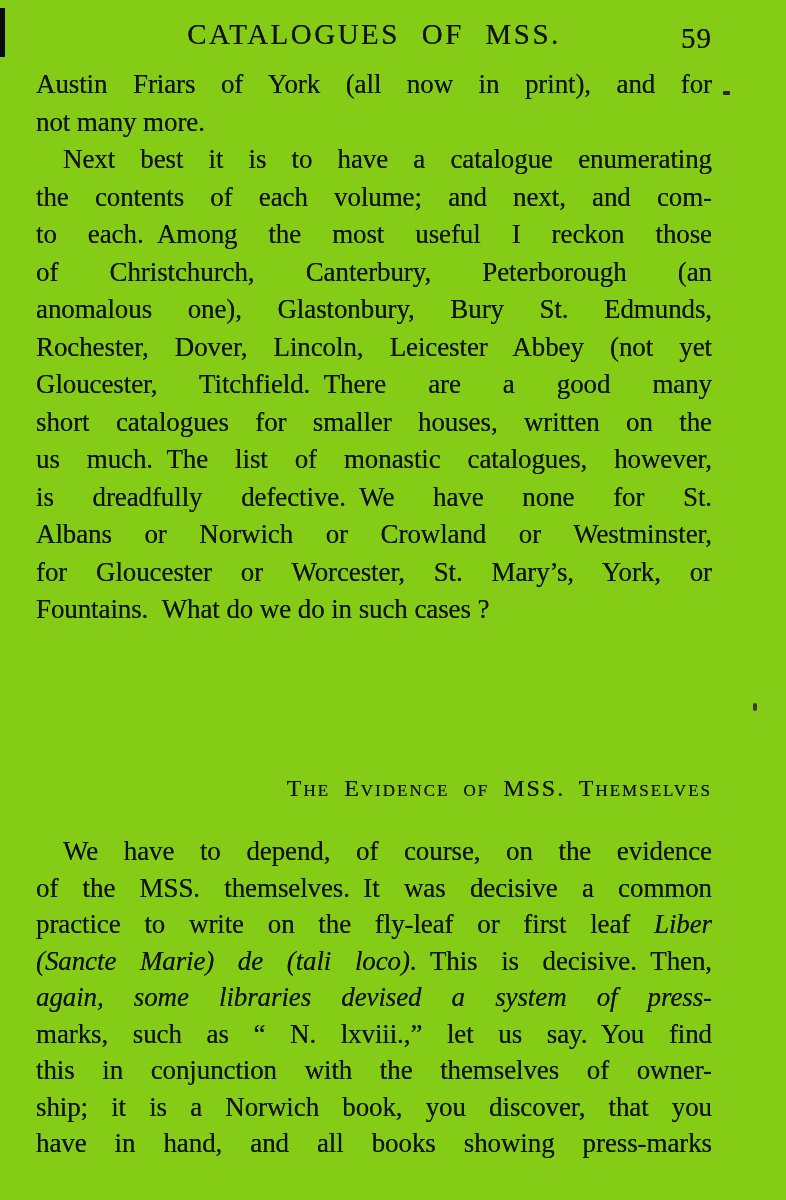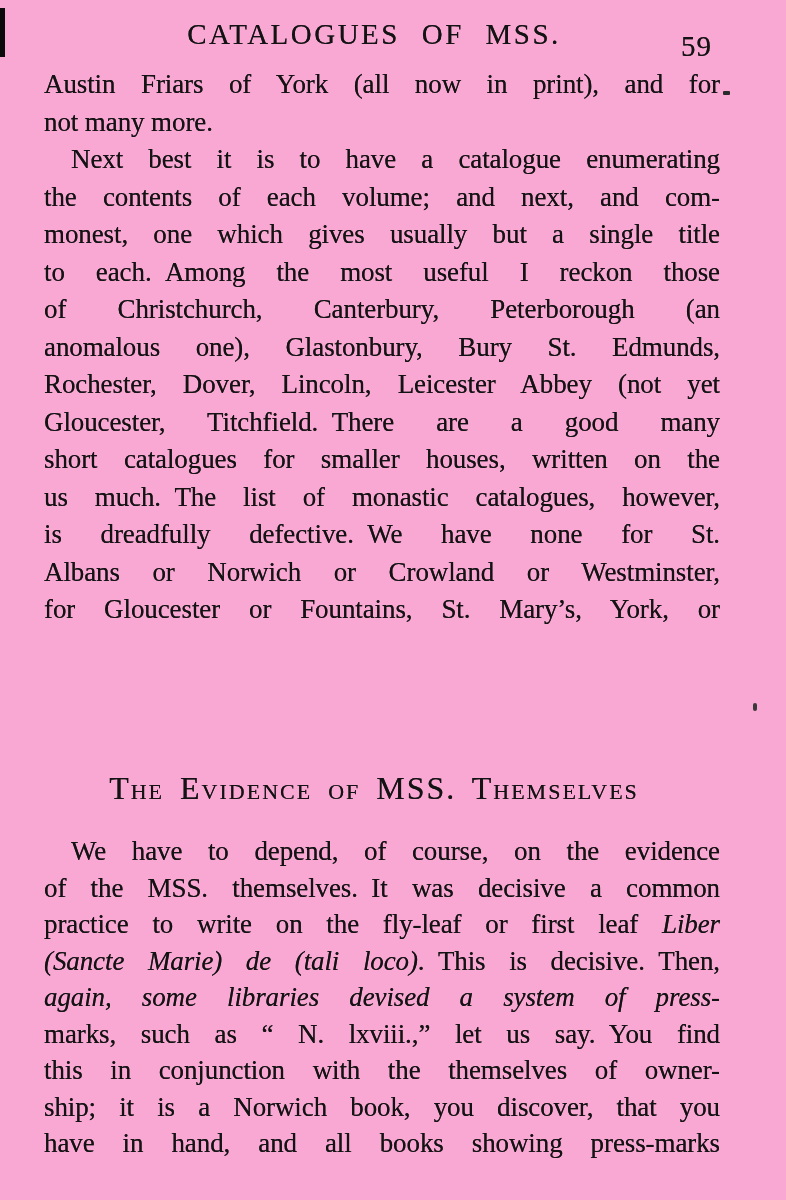--- a/index.html
+++ b/index.html
@@ -3,60 +3,60 @@
 <meta charset="utf-8">
 <style>
   html, body {
     margin: 0; padding: 0;
     width: 786px; height: 1200px;
     background: #ffffff;
   }
   .page {
     position: relative;
     width: 786px; height: 1200px;
-    background: #f9a8d4;
+    background: #84cc16;
     color: #131313;
     font-family: "Liberation Serif", "DejaVu Serif", serif;
     overflow: hidden;
     text-shadow: 0 0 0.6px rgba(10,10,10,0.75);
   }
   .content { position: absolute; left: 36px; width: 676px; }
 
   
   .running-header { top: 16px; height: 40px; }
   .running-title {
     position: absolute; left: 0; right: 0;
     text-align: center;
     font-size: 29px; line-height: 36px;
     letter-spacing: 2.5px; word-spacing: 12px;
   }
   .running-pagenum {
-    position: absolute; right: 0; top: 12px;
+    position: absolute; right: 0; top: 4px;
     font-size: 29px; line-height: 36px;
     letter-spacing: 1px;
   }
 
   
-  .para { font-size: 27px; letter-spacing: -0.1px; margin-left: 8px; }
+  .para { font-size: 27px; letter-spacing: -0.1px; }
   .para .line { text-align: justify; line-height: 37.5px; height: 37.5px; }
   .para .line.j { text-align-last: justify; }
   .para .line.ind { padding-left: 27px; }
   .para.tight .line { line-height: 36.5px; height: 36.5px; }
   #para0 { top: 66px; }
   #para1 { top: 141px; }
   #para2 { top: 833px; }
   .it { font-style: italic; }
   .bd { font-weight: normal; }
 
   
   .section-heading {
     top: 768px; height: 42px;
-    text-align: center;
+    text-align: right;
     font-variant: small-caps;
-    font-size: 32px; line-height: 40px;
+    font-size: 24px; line-height: 40px;
     letter-spacing: 2px; word-spacing: 6px;
   }
 
   
   .edge-strip {
     position: absolute; left: 0; top: 8px;
     width: 5px; height: 49px; background: #0a0a0a;
   }
   .speck-1 {
     position: absolute; left: 723px; top: 91px;
@@ -81,31 +81,31 @@
     <div class="running-pagenum">59</div>
   </div>
 
   <div id="para0" class="content para">
       <div class="line j"><span>Austin Friars of York (all now in print), and for</span></div>
       <div class="line"><span>not many more.</span></div>
     </div>
   <div id="para1" class="content para">
       <div class="line j ind"><span>Next best it is to have a catalogue enumerating</span></div>
       <div class="line j"><span>the contents of each volume; and next, and com-</span></div>
-      <div class="line j"><span>monest, one which gives usually but a single title</span></div>
       <div class="line j"><span>to each. Among the most useful I reckon those</span></div>
       <div class="line j"><span>of Christchurch, Canterbury, Peterborough (an</span></div>
       <div class="line j"><span>anomalous one), Glastonbury, Bury St. Edmunds,</span></div>
       <div class="line j"><span>Rochester, </span><span class="bd">Dover,</span><span> Lincoln, Leicester Abbey (not yet</span></div>
       <div class="line j"><span>Gloucester, Titchfield. There are a good many</span></div>
       <div class="line j"><span>short catalogues for smaller houses, written on the</span></div>
       <div class="line j"><span>us much. The list of monastic catalogues, however,</span></div>
       <div class="line j"><span>is dreadfully defective. We have none for St.</span></div>
       <div class="line j"><span>Albans or Norwich or Crowland or Westminster,</span></div>
-      <div class="line j"><span>for Gloucester or Fountains, St. Mary’s, York, or</span></div>
+      <div class="line j"><span>for Gloucester or Worcester, St. Mary’s, York, or</span></div>
+      <div class="line"><span>Fountains. What do we do in such cases ?</span></div>
     </div>
 
   <div class="content section-heading">The Evidence of MSS. Themselves</div>
 
   <div id="para2" class="content para tight">
       <div class="line j ind"><span>We have to depend, of course, on the evidence</span></div>
       <div class="line j"><span>of the MSS. themselves. It was decisive a common</span></div>
       <div class="line j"><span>practice to write on the fly-leaf or first leaf </span><span class="it">Liber</span></div>
       <div class="line j"><span class="it">(Sancte Marie) de (tali loco)</span><span>. This is decisive. Then,</span></div>
       <div class="line j"><span class="it">again, some libraries devised a system of press-</span></div>

